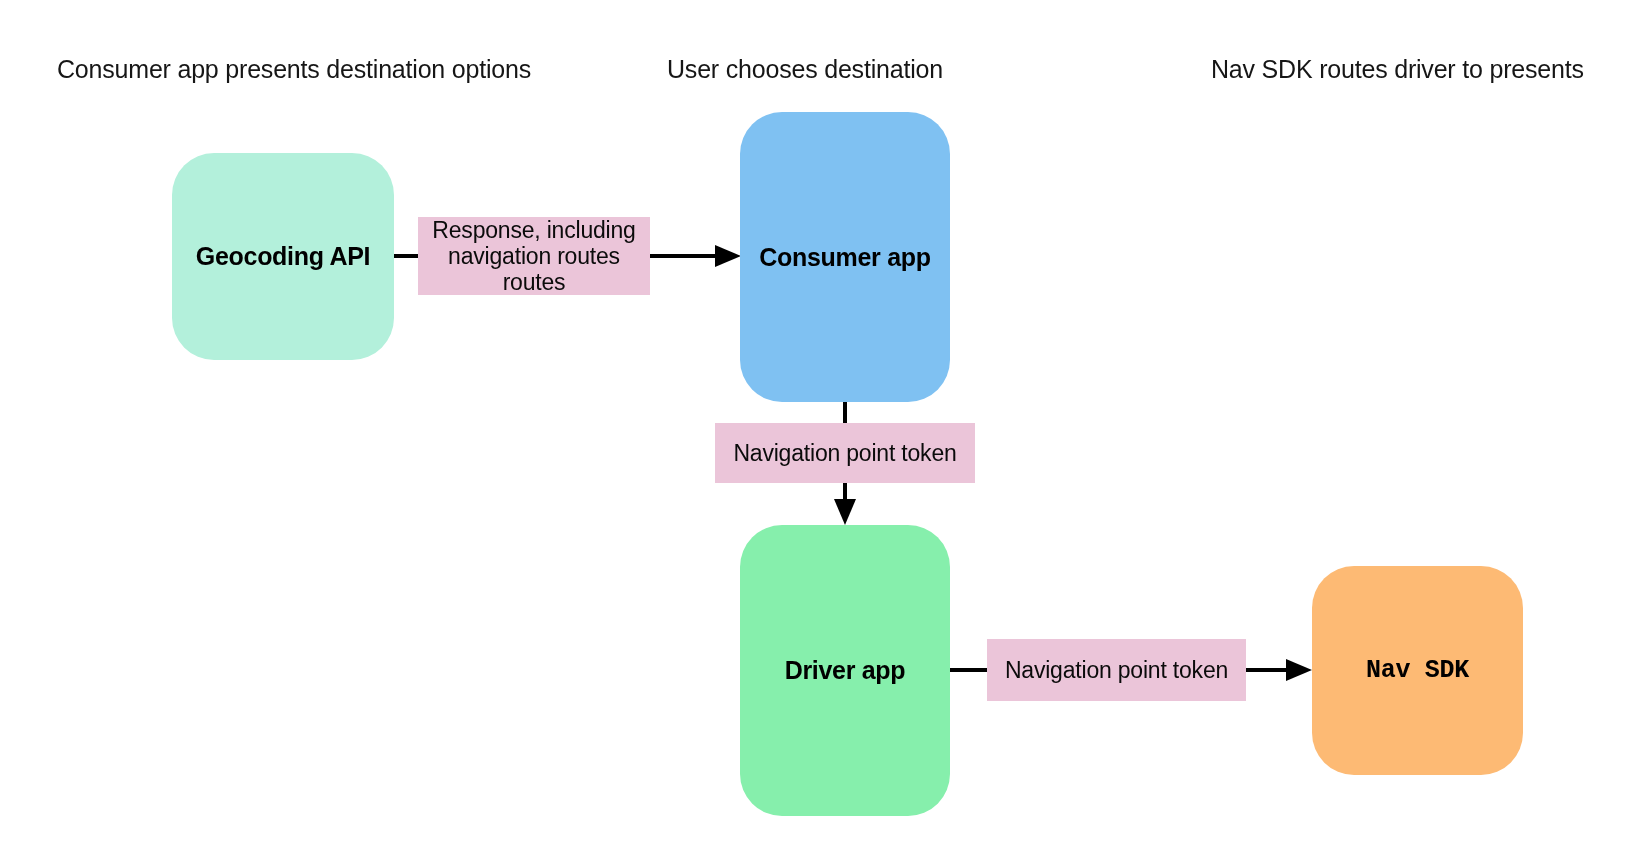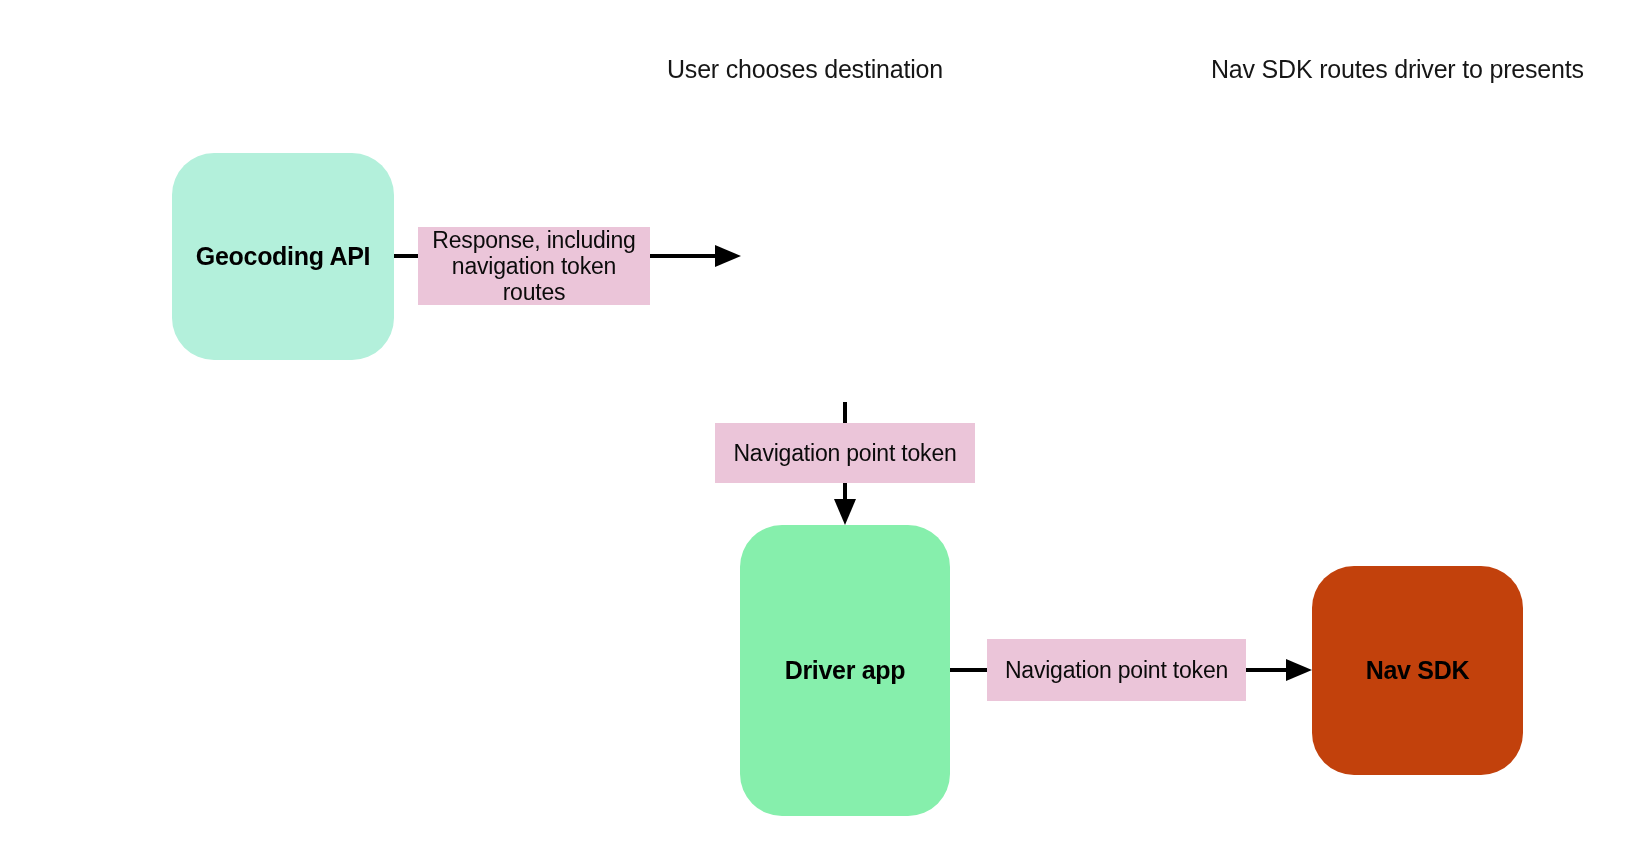--- a/index.html
+++ b/index.html
@@ -54,36 +54,37 @@
     align-items: center;
     justify-content: center;
     text-align: center;
     font-size: 23px;
     line-height: 26px;
     color: #0b0b0b;
     letter-spacing: -0.2px;
     z-index: 3;
   }
   .edge-label .line { display: block; }
-  .elabel-1 { left: 418px; top: 227px; width: 232px; height: 78px; }
+  .elabel-1 { left: 418px; top: 217px; width: 232px; height: 78px; }
   .elabel-2 { left: 715px; top: 423px; width: 260px; height: 60px; }
   .elabel-3 { left: 987px; top: 639px; width: 259px; height: 62px; }
 
   svg.connectors {
     position: absolute;
     left: 0;
     top: 0;
     z-index: 1;
   }
 </style>
 </head>
 <body>
 
 <div class="canvas">
 
+  <div class="section-header hdr-1">Consumer app presents destination options</div>
   <div class="section-header hdr-2">User chooses destination</div>
   <div class="section-header hdr-3">Nav SDK routes driver to presents</div>
 
   <svg class="connectors" width="1646" height="868" viewBox="0 0 1646 868">
     <g>
       <line x1="378" y1="256" x2="418" y2="256" stroke-width="4" stroke="#000000"></line>
       <line x1="650" y1="256" x2="717" y2="256" stroke-width="4" stroke="#000000"></line>
       <polygon points="741,256 715,245 715,267" fill="#000000"></polygon>
     </g>
     <g>
@@ -95,33 +96,36 @@
       <line x1="948" y1="670" x2="988" y2="670" stroke-width="4" stroke="#000000"></line>
       <line x1="1246" y1="670" x2="1288" y2="670" stroke-width="4" stroke="#000000"></line>
       <polygon points="1312,670 1286,659 1286,681" fill="#000000"></polygon>
     </g>
   </svg>
 
   <div class="node node-geocoding" style="background-color: rgb(179, 240, 219);">
     <span class="node-label">Geocoding API</span>
   </div>
 
+  <div class="node node-consumer" style="background-color: rgb(127, 193, 242);">
+    <span class="node-label">Consumer app</span>
+  </div>
 
   <div class="node node-driver" style="background-color: #86efac;">
     <span class="node-label">Driver app</span>
   </div>
 
-  <div class="node node-navsdk" style="background-color: #c2410c;">
+  <div class="node node-navsdk" style="background-color: #fdba74; font-family: Liberation Mono, monospace;">
     <span class="node-label">Nav SDK</span>
   </div>
 
   <div class="edge-label elabel-1" style="background-color: rgb(235, 197, 217);">
     <div>
       <span class="line">Response, including</span>
-      <span class="line">navigation token</span>
+      <span class="line">navigation routes</span>
       <span class="line">routes</span>
     </div>
   </div>
 
   <div class="edge-label elabel-2" style="background-color: rgb(235, 197, 217);">
     <span>Navigation point token</span>
   </div>
 
   <div class="edge-label elabel-3" style="background-color: rgb(235, 197, 217);">
     <span>Navigation point token</span>

